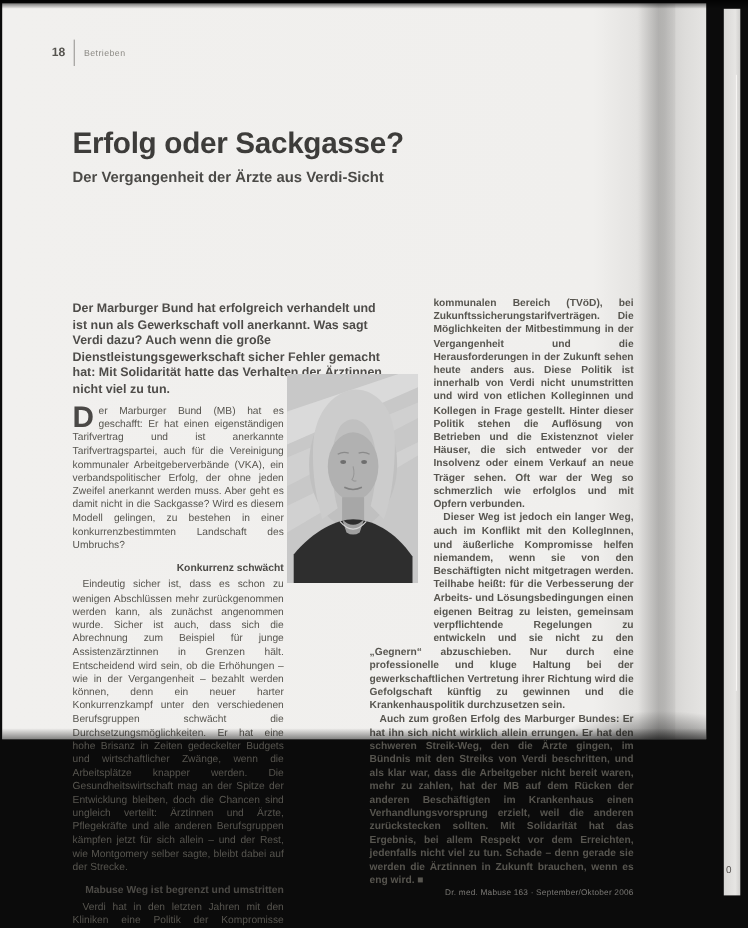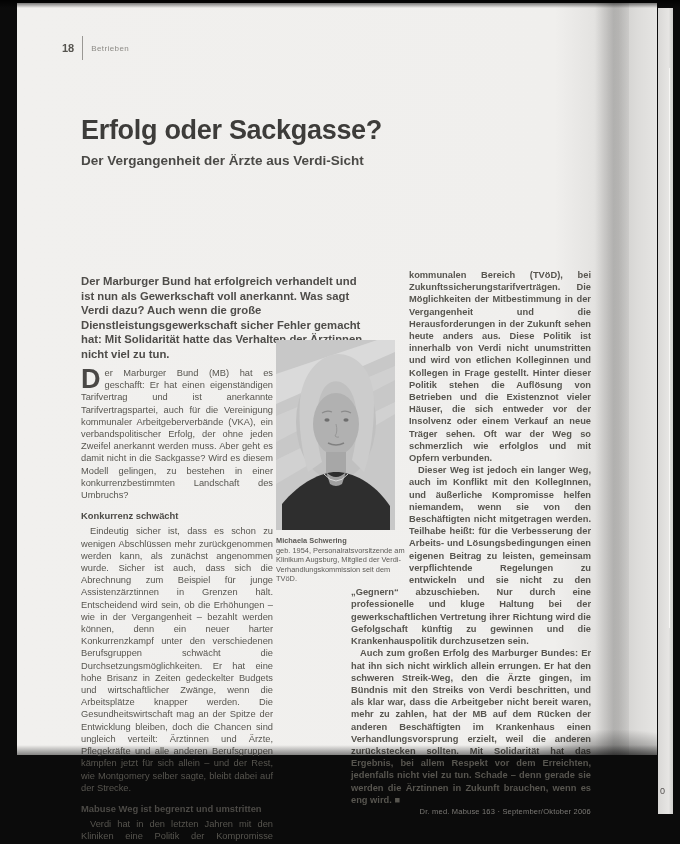--- a/index.html
+++ b/index.html
@@ -2,21 +2,21 @@
 <html lang="de"><head>
 <meta charset="utf-8">
 <style>
   html,body{margin:0;padding:0;background:#0b0b0b;}
   .stage{
     position:relative;width:680px;height:844px;overflow:hidden;
     background:#0b0b0b;
     font-family:"Liberation Sans","DejaVu Sans",sans-serif;
   }
   .page{
-    position:absolute;left:17px;top:3px;width:640px;height:752px;
+    position:absolute;left:2px;top:3px;width:640px;height:669px;
     background:linear-gradient(90deg,#f1f0ee 0%,#f0efed 84%,#e4e3e1 90%,#cfcecc 94%,#dddcda 97%,#e6e5e3 100%);
   }
   .page::after{ 
     content:"";position:absolute;left:0;right:0;bottom:0;height:10px;
     background:linear-gradient(to bottom,rgba(0,0,0,0) 0%,rgba(0,0,0,.45) 100%);
   }
   .fold-shadow{
     position:absolute;top:0;right:28px;width:34px;height:100%;
     background:linear-gradient(90deg,rgba(0,0,0,0) 0%,rgba(0,0,0,.16) 55%,rgba(0,0,0,.05) 100%);
   }
@@ -56,21 +56,21 @@
   
   .lead{
     position:absolute;left:64px;top:271px;width:282px;
     font-size:11.3px;font-weight:bold;line-height:14.6px;color:#4e4c49;
   }
 
   
   .col{font-size:9.3px;line-height:12.2px;color:#57554f;text-align:justify;hyphens:auto;}
   .col p{margin:0;text-indent:9px;}
   .col p.noindent{text-indent:0;}
-  .col h3{margin:9px 0 3px 0;font-size:9.4px;color:#4c4a46;text-indent:0;text-align:left;}
+  .col h3{margin:9px 0 3px 0;font-size:9.4px;color:#4c4a46;text-indent:0;text-align:right;}
   .left-col{position:absolute;left:64px;top:364px;width:192px;}
   .right-col{position:absolute;left:334px;top:266px;width:240px;font-weight:bold;}
   .dropcap{
     float:left;font-size:27px;line-height:23px;font-weight:bold;
     color:#4a4846;padding:1px 4px 0 0;
   }
   .photo-spacer{float:left;width:58px;height:248px;margin-top:68px;}
 
   
   .photo{position:absolute;left:259px;top:337px;width:119px;height:190px;background:#c9c9c9;}
@@ -132,24 +132,20 @@
         <path d="M65,72 q5,-2 10,1" stroke="#8a8a8a" stroke-width="1.2" fill="none"></path>
         <path d="M60,84 q2,8 -1,12 q2,2 4,1" stroke="#979797" stroke-width="1" fill="none"></path>
         <path d="M52,103 q8,4 16,0" stroke="#808080" stroke-width="1.4" fill="none"></path>
         <rect x="50" y="112" width="20" height="22" fill="#a7a7a7"></rect>
         <path d="M6,190 L6,164 C24,142 46,132 60,132 C76,132 98,142 114,166 L114,190 Z" fill="#2e2e2e"></path>
         <path d="M50,132 q10,10 20,0 l-4,12 q-6,4 -12,0 Z" fill="#9f9f9f"></path>
         <path d="M48,134 q12,14 24,0" stroke="#d8d8d8" stroke-width="1" fill="none"></path>
       </svg>
     </div>
 
-    <div class="caption">
-      <div class="cap-name">Michaela Schwering</div>
-      <div class="cap-text">geb. 1954, Personalratsvorsitzende am Klinikum Augsburg, Mitglied der Verdi-Verhandlungskommission seit dem TVöD.</div>
-    </div>
 
     <div class="footer">Dr. med. Mabuse 163 · September/Oktober 2006</div>
 
     <div class="fold-shadow"></div>
     <div class="corner-curl"></div>
   </div>
 
   <div class="next-edge">
     <div class="hairline"></div>
     <div class="next-page-number">0</div>

